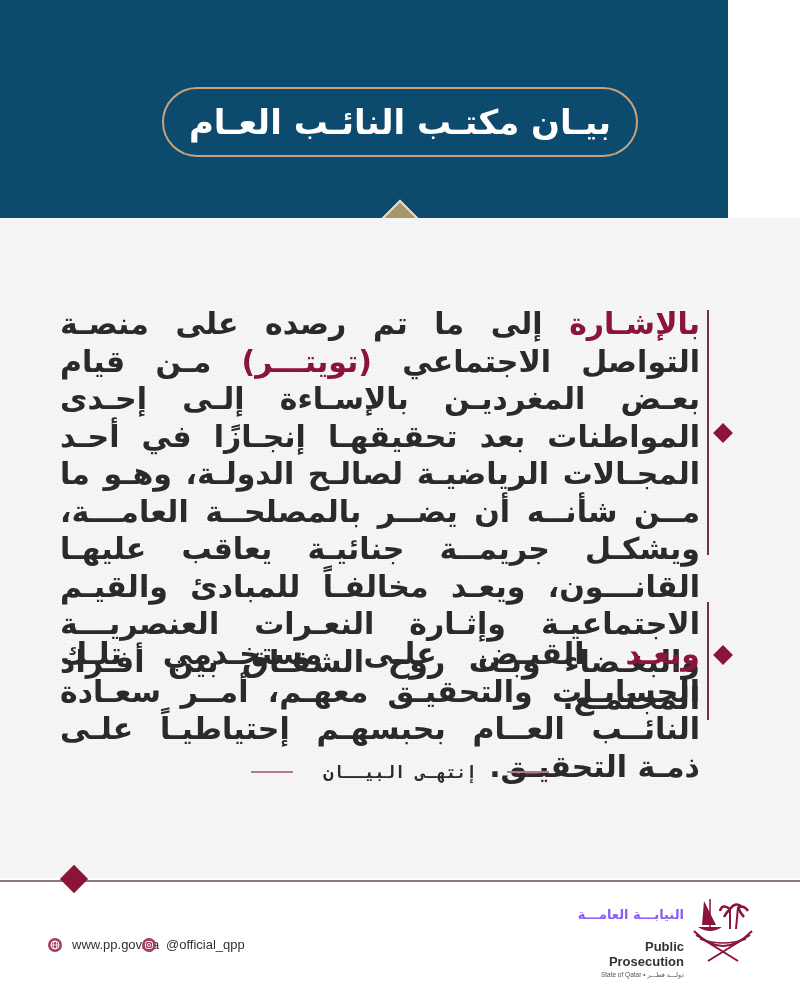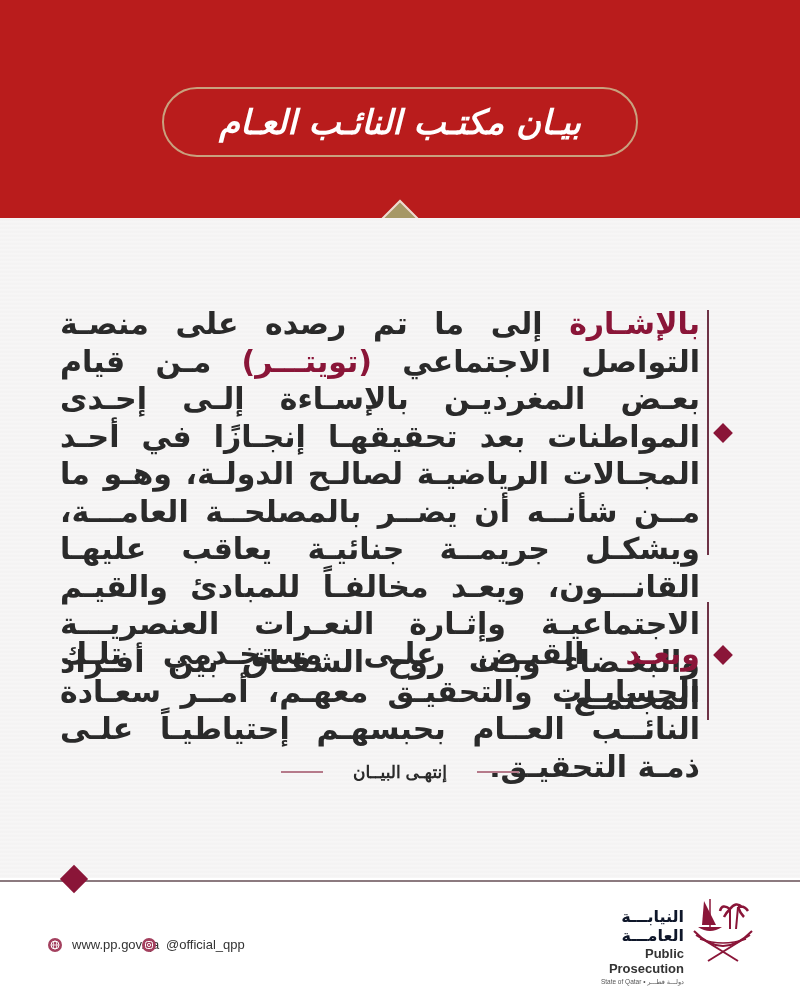--- a/index.html
+++ b/index.html
@@ -1,22 +1,21 @@
 <!DOCTYPE html>
 <html><head>
 <meta charset="utf-8">
 <style>
   * { box-sizing: border-box; margin: 0; padding: 0; }
   html, body { width: 800px; height: 1000px; overflow: hidden; background: #ffffff; }
   body { position: relative; font-family: "DejaVu Sans", sans-serif; }
 
   .header {
-    position: absolute; left: 0; top: 0; width: 800px; height: 218px;
-    background: #b91c1c;
-    font-style: italic;
+    position: absolute; left: 0; top: 0; width: 728px; height: 218px;
+    background: #0c4a6e;
   }
   .title-pill {
     position: absolute; left: 162px; top: 87px; width: 476px; height: 70px;
     border: 2px solid #c9a17e; border-radius: 35px;
     display: flex; align-items: center; justify-content: center;
   }
   .title-pill span {
     color: #ffffff; font-size: 34px; font-weight: bold;
     font-family: "DejaVu Sans", sans-serif; direction: rtl;
   }
@@ -54,21 +53,21 @@
   .sd1 { left: 716px; top: 426px; }
   .sd2 { left: 716px; top: 648px; }
 
   .end-note {
     position: absolute; left: 0; top: 757px; width: 800px; height: 30px;
     display: flex; align-items: center; justify-content: center; gap: 30px;
   }
   .end-note .dash { width: 42px; height: 2px; background: #b57a8a; }
   .end-note span {
     direction: rtl; font-size: 17px; font-weight: bold; color: #2a2a2a;
-    font-family: Liberation Sans, sans-serif;
+    font-family: Liberation Mono, monospace;
   }
 
   .footer-line {
     position: absolute; left: 0; top: 880px; width: 800px; height: 2px; background: #8c7a7f;
   }
   .footer-diamond {
     position: absolute; left: 64px; top: 869px; width: 20px; height: 20px;
     background: #8a1538; transform: rotate(45deg);
   }
 
@@ -83,26 +82,26 @@
   .c-web { left: 48px; }
   .c-insta { left: 142px; align-items: center; }
 
   .logo {
     position: absolute; left: 572px; top: 895px; width: 210px; height: 75px;
   }
   .logo-text {
     position: absolute; left: 0; top: 12px; width: 112px; text-align: right;
   }
   .logo-ar {
-    direction: rtl; font-size: 16px; font-weight: bold; color: #0f172a;
+    direction: rtl; font-size: 13px; font-weight: bold; color: #8b5cf6;
     font-family: "DejaVu Sans", sans-serif;
   }
   .logo-en {
     font-family: "Liberation Sans", sans-serif; font-size: 13px; font-weight: bold; color: #333;
-    margin-top: 1px;
+    margin-top: 17px;
   }
   .logo-sub {
     font-family: "Liberation Sans", sans-serif; font-size: 6.5px; color: #555; margin-top: 2px;
   }
   .emblem { position: absolute; left: 118px; top: 0; width: 66px; height: 70px; }
 </style>
 </head>
 <body>
 
 <div class="header">

